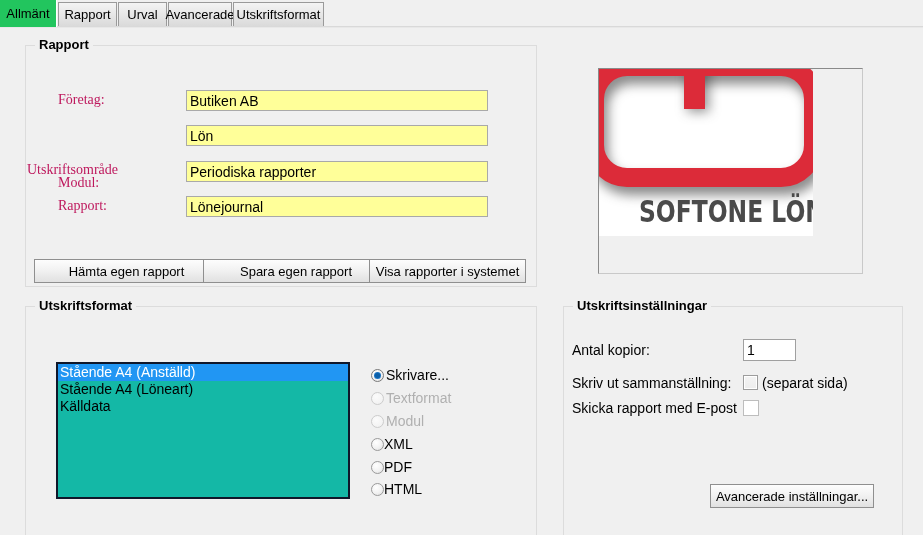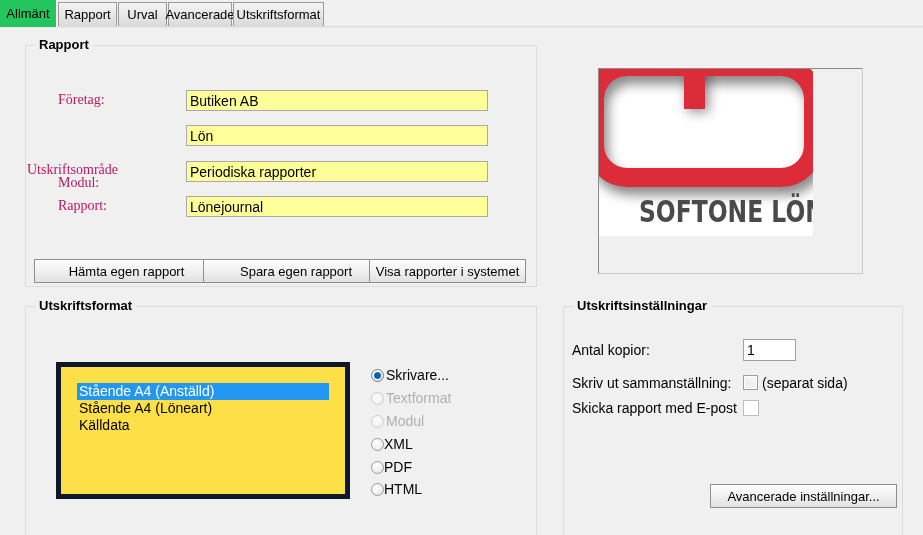--- a/index.html
+++ b/index.html
@@ -143,24 +143,24 @@
     color:#4a4a4a;
     letter-spacing:0px;
     transform: scaleX(0.78);
     transform-origin: left center;
     white-space:nowrap;
   }
 
   
   #listbox {
     position:absolute;
-    background:#fde047;
-    border:5px solid #0f172a;
+    background:#14b8a6;
+    border:2px solid #0f172a;
     overflow:hidden;
-    padding:16px;
+    padding:0;
   }
   .lb-item {
     height:17px;
     line-height:17px;
     font-size:14px;
     padding:0 2px;
     color:#000;
     white-space:nowrap;
     cursor:default;
   }
@@ -335,13 +335,13 @@
 <div class="s-label" style="left:572px; top:342px;">Antal kopior:</div>
 <div id="copies-input" style="left:743px; top:339px; width:53px; height:22px;">1</div>
 
 <div class="s-label" style="left:572px; top:375px;">Skriv ut sammanställning:</div>
 <div class="chk dim" style="left:743px; top:375px; width:15px; height:15px;"></div>
 <div class="s-label" style="left:762px; top:375px;">(separat sida)</div>
 
 <div class="s-label" style="left:572px; top:400px;">Skicka rapport med E-post</div>
 <div class="chk" style="left:743px; top:400px; width:16px; height:16px;"></div>
 
-<div class="btn" style="left:710px; top:484px; width:187px;">Avancerade inställningar...</div>
+<div class="btn" style="left:710px; top:484px; width:164px;">Avancerade inställningar...</div>
 
 </body></html>

